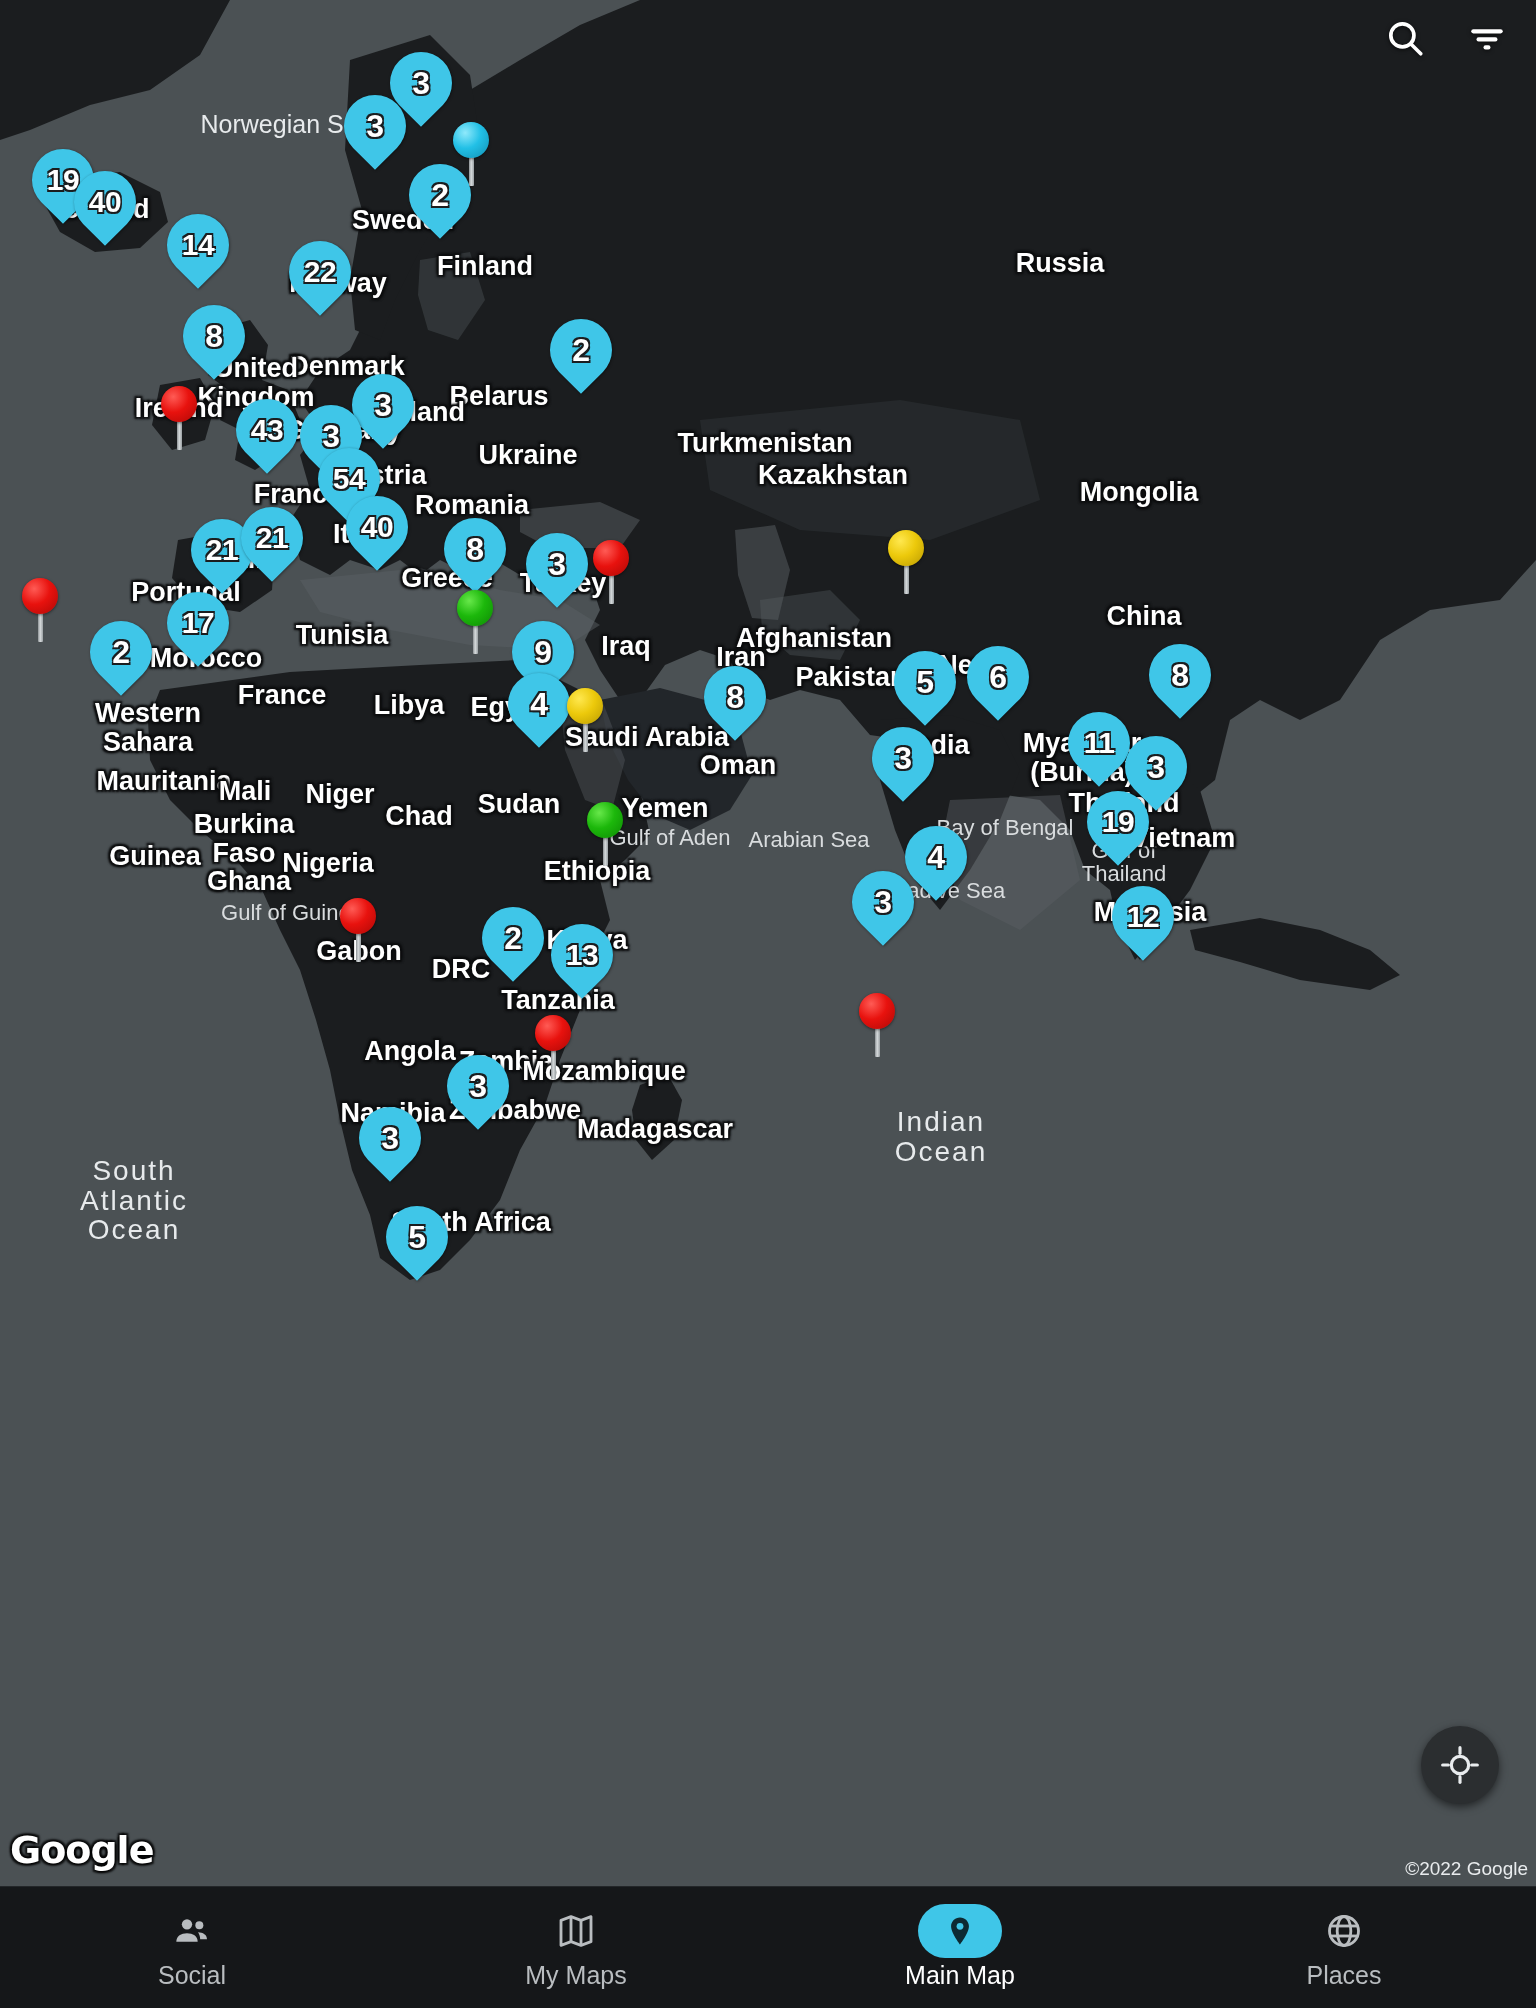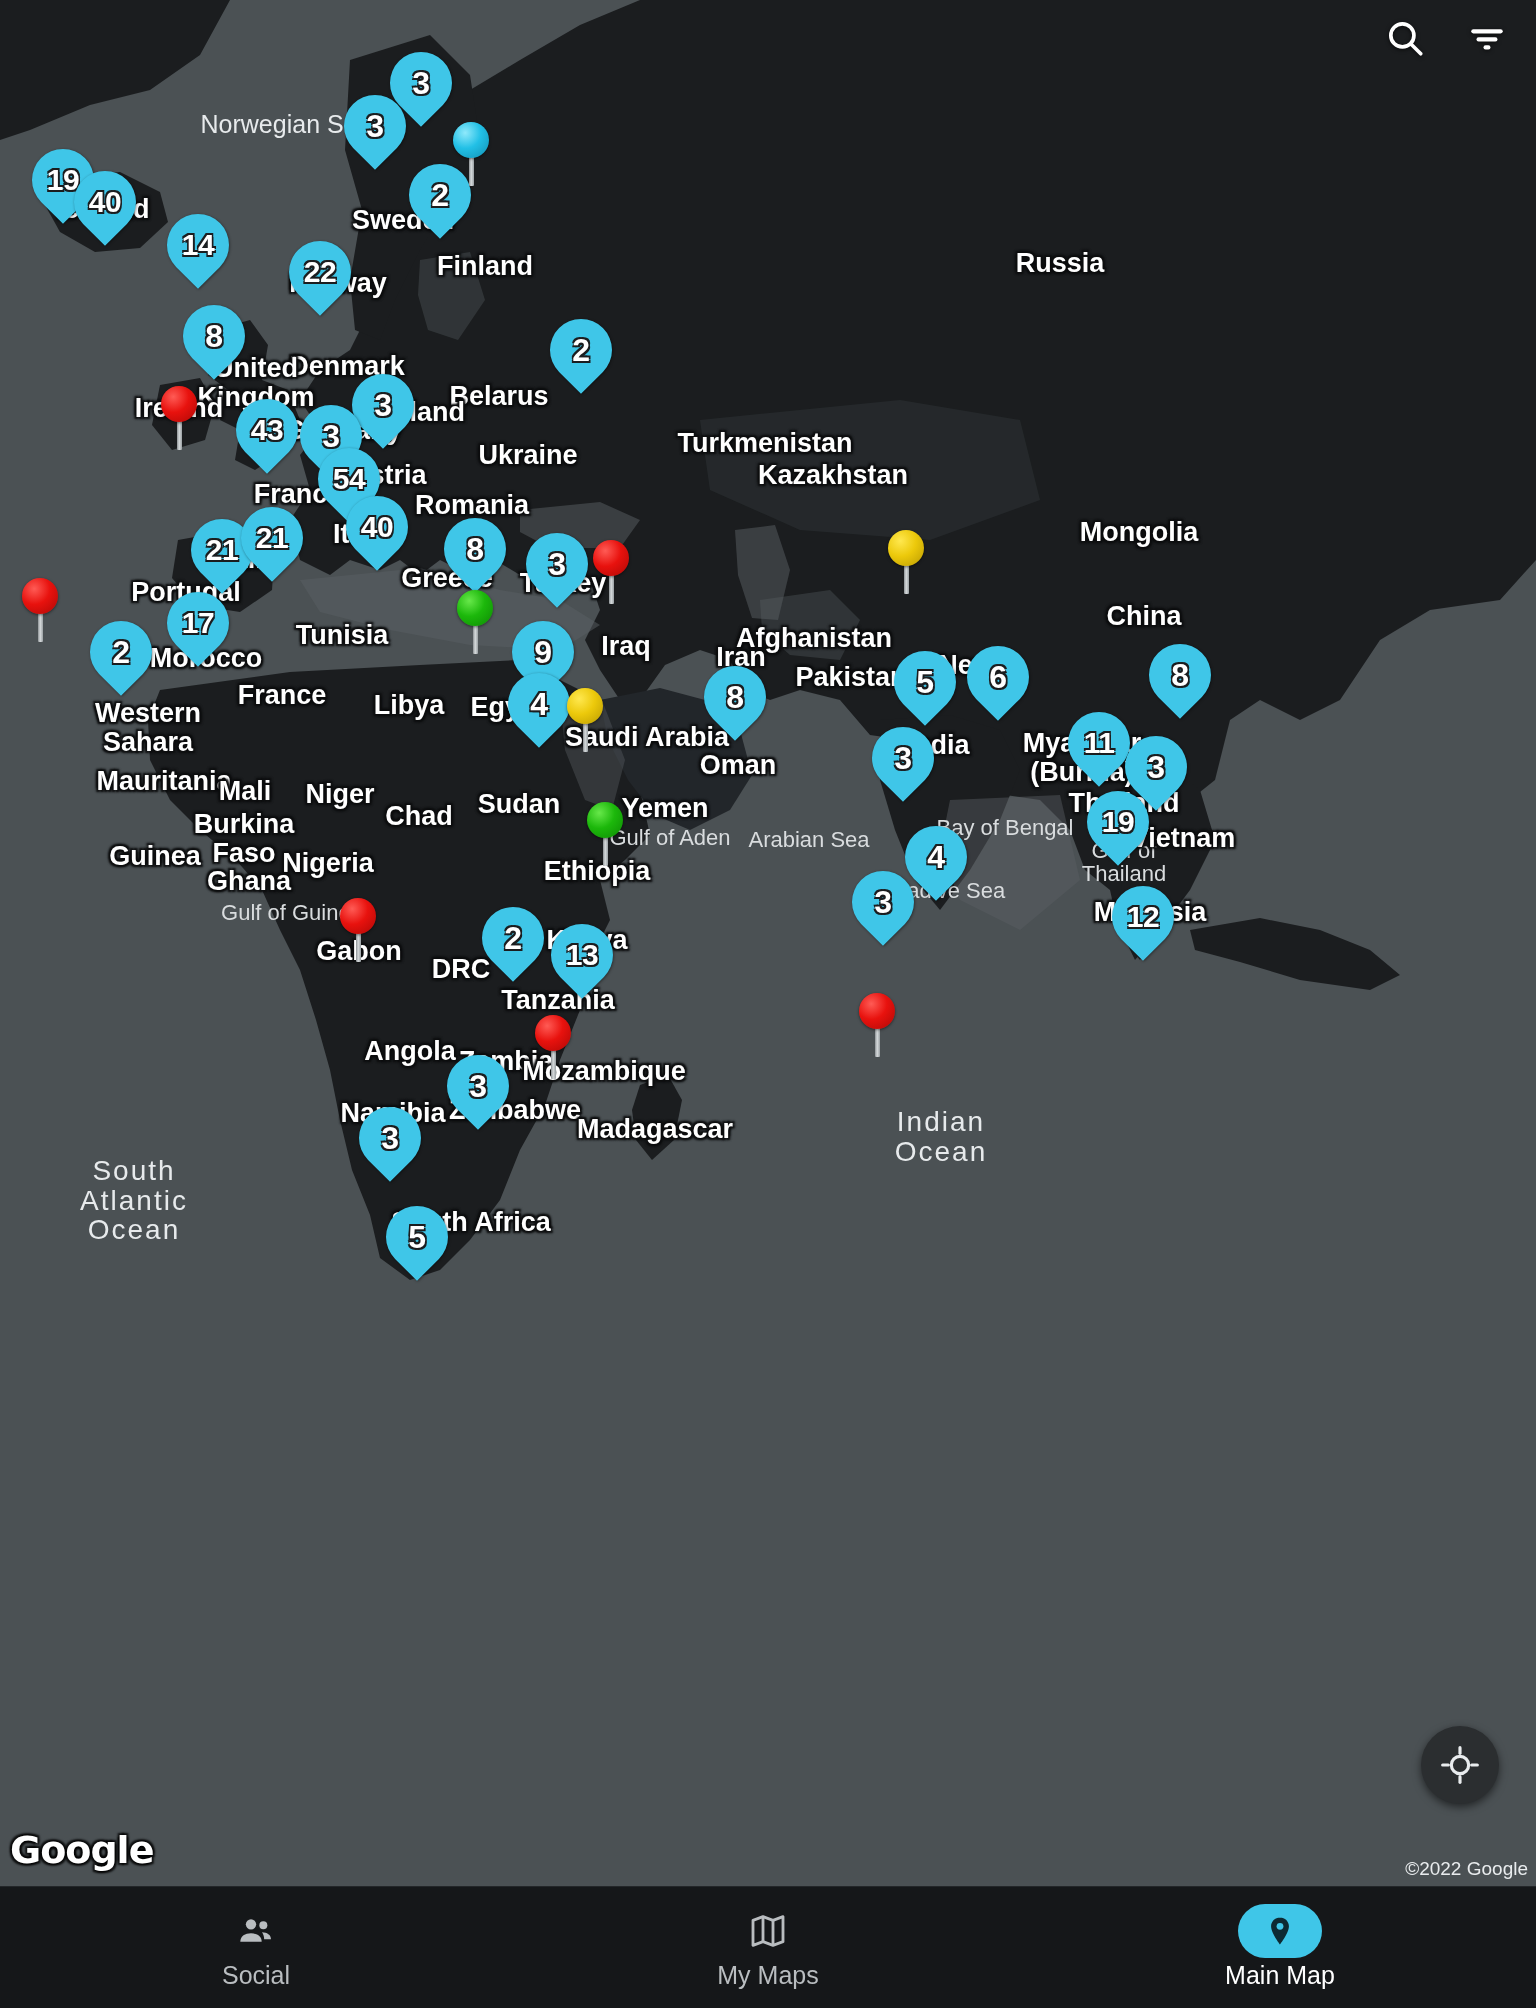--- a/index.html
+++ b/index.html
@@ -238,21 +238,21 @@
         <div class="map-label country" style="left: 1060px; top: 263px;">Russia</div>
         <div class="map-label country" style="left: 347px; top: 366px;">Denmark</div>
         <div class="map-label country" style="left: 256px; top: 383px;">United<br>Kingdom</div>
         <div class="map-label country" style="left: 179px; top: 408px;">Ireland</div>
         <div class="map-label country" style="left: 499px; top: 396px;">Belarus</div>
         <div class="map-label country" style="left: 420px; top: 412px;">Poland</div>
         <div class="map-label country" style="left: 343px; top: 430px;">Germany</div>
         <div class="map-label country" style="left: 528px; top: 455px;">Ukraine</div>
         <div class="map-label country" style="left: 833px; top: 475px;">Kazakhstan</div>
         <div class="map-label country" style="left: 380px; top: 475px;">Austria</div>
-        <div class="map-label country" style="left: 1139px; top: 492px; margin-top: 40px;">Mongolia</div>
+        <div class="map-label country" style="left: 1139px; top: 492px;">Mongolia</div>
         <div class="map-label country" style="left: 281px; top: 494px; margin-left: 17px;">France</div>
         <div class="map-label country" style="left: 472px; top: 505px;">Romania</div>
         <div class="map-label country" style="left: 360px; top: 534px;">Italy</div>
         <div class="map-label country" style="left: 235px; top: 559px;">Spain</div>
         <div class="map-label country" style="left: 563px; top: 583px;">Turkey</div>
         <div class="map-label country" style="left: 447px; top: 578px;">Greece</div>
         <div class="map-label country" style="left: 765px; top: 443px;">Turkmenistan</div>
         <div class="map-label country" style="left: 186px; top: 592px;">Portugal</div>
         <div class="map-label country" style="left: 1144px; top: 616px; text-align: right;">China</div>
         <div class="map-label country" style="left: 342px; top: 635px;">Tunisia</div>
@@ -554,15 +554,26 @@
         <div class="nav-icon">
           <div class="nav-pill">
             <svg width="34" height="34" viewBox="0 0 24 24" fill="#0d2a33">
               <path d="M12 2.4c-3.5 0-6.3 2.8-6.3 6.3 0 4.7 6.3 12.9 6.3 12.9s6.3-8.2 6.3-12.9c0-3.5-2.8-6.3-6.3-6.3z"></path>
               <circle cx="12" cy="8.7" r="2.4" fill="#3fc6e8"></circle>
             </svg>
           </div>
         </div>
         <div class="nav-label">Main Map</div>
       </div>
+      <div class="nav-item">
+        <div class="nav-icon">
+          <svg width="40" height="40" viewBox="0 0 24 24" fill="none" stroke="#b9bdc0" stroke-width="1.7">
+            <circle cx="12" cy="12" r="8.7"></circle>
+            <ellipse cx="12" cy="12" rx="4.1" ry="8.7"></ellipse>
+            <line x1="3.3" y1="9" x2="20.7" y2="9"></line>
+            <line x1="3.3" y1="15" x2="20.7" y2="15"></line>
+          </svg>
+        </div>
+        <div class="nav-label">Places</div>
+      </div>
     </div>
 
 </div>
 
 </body></html>

